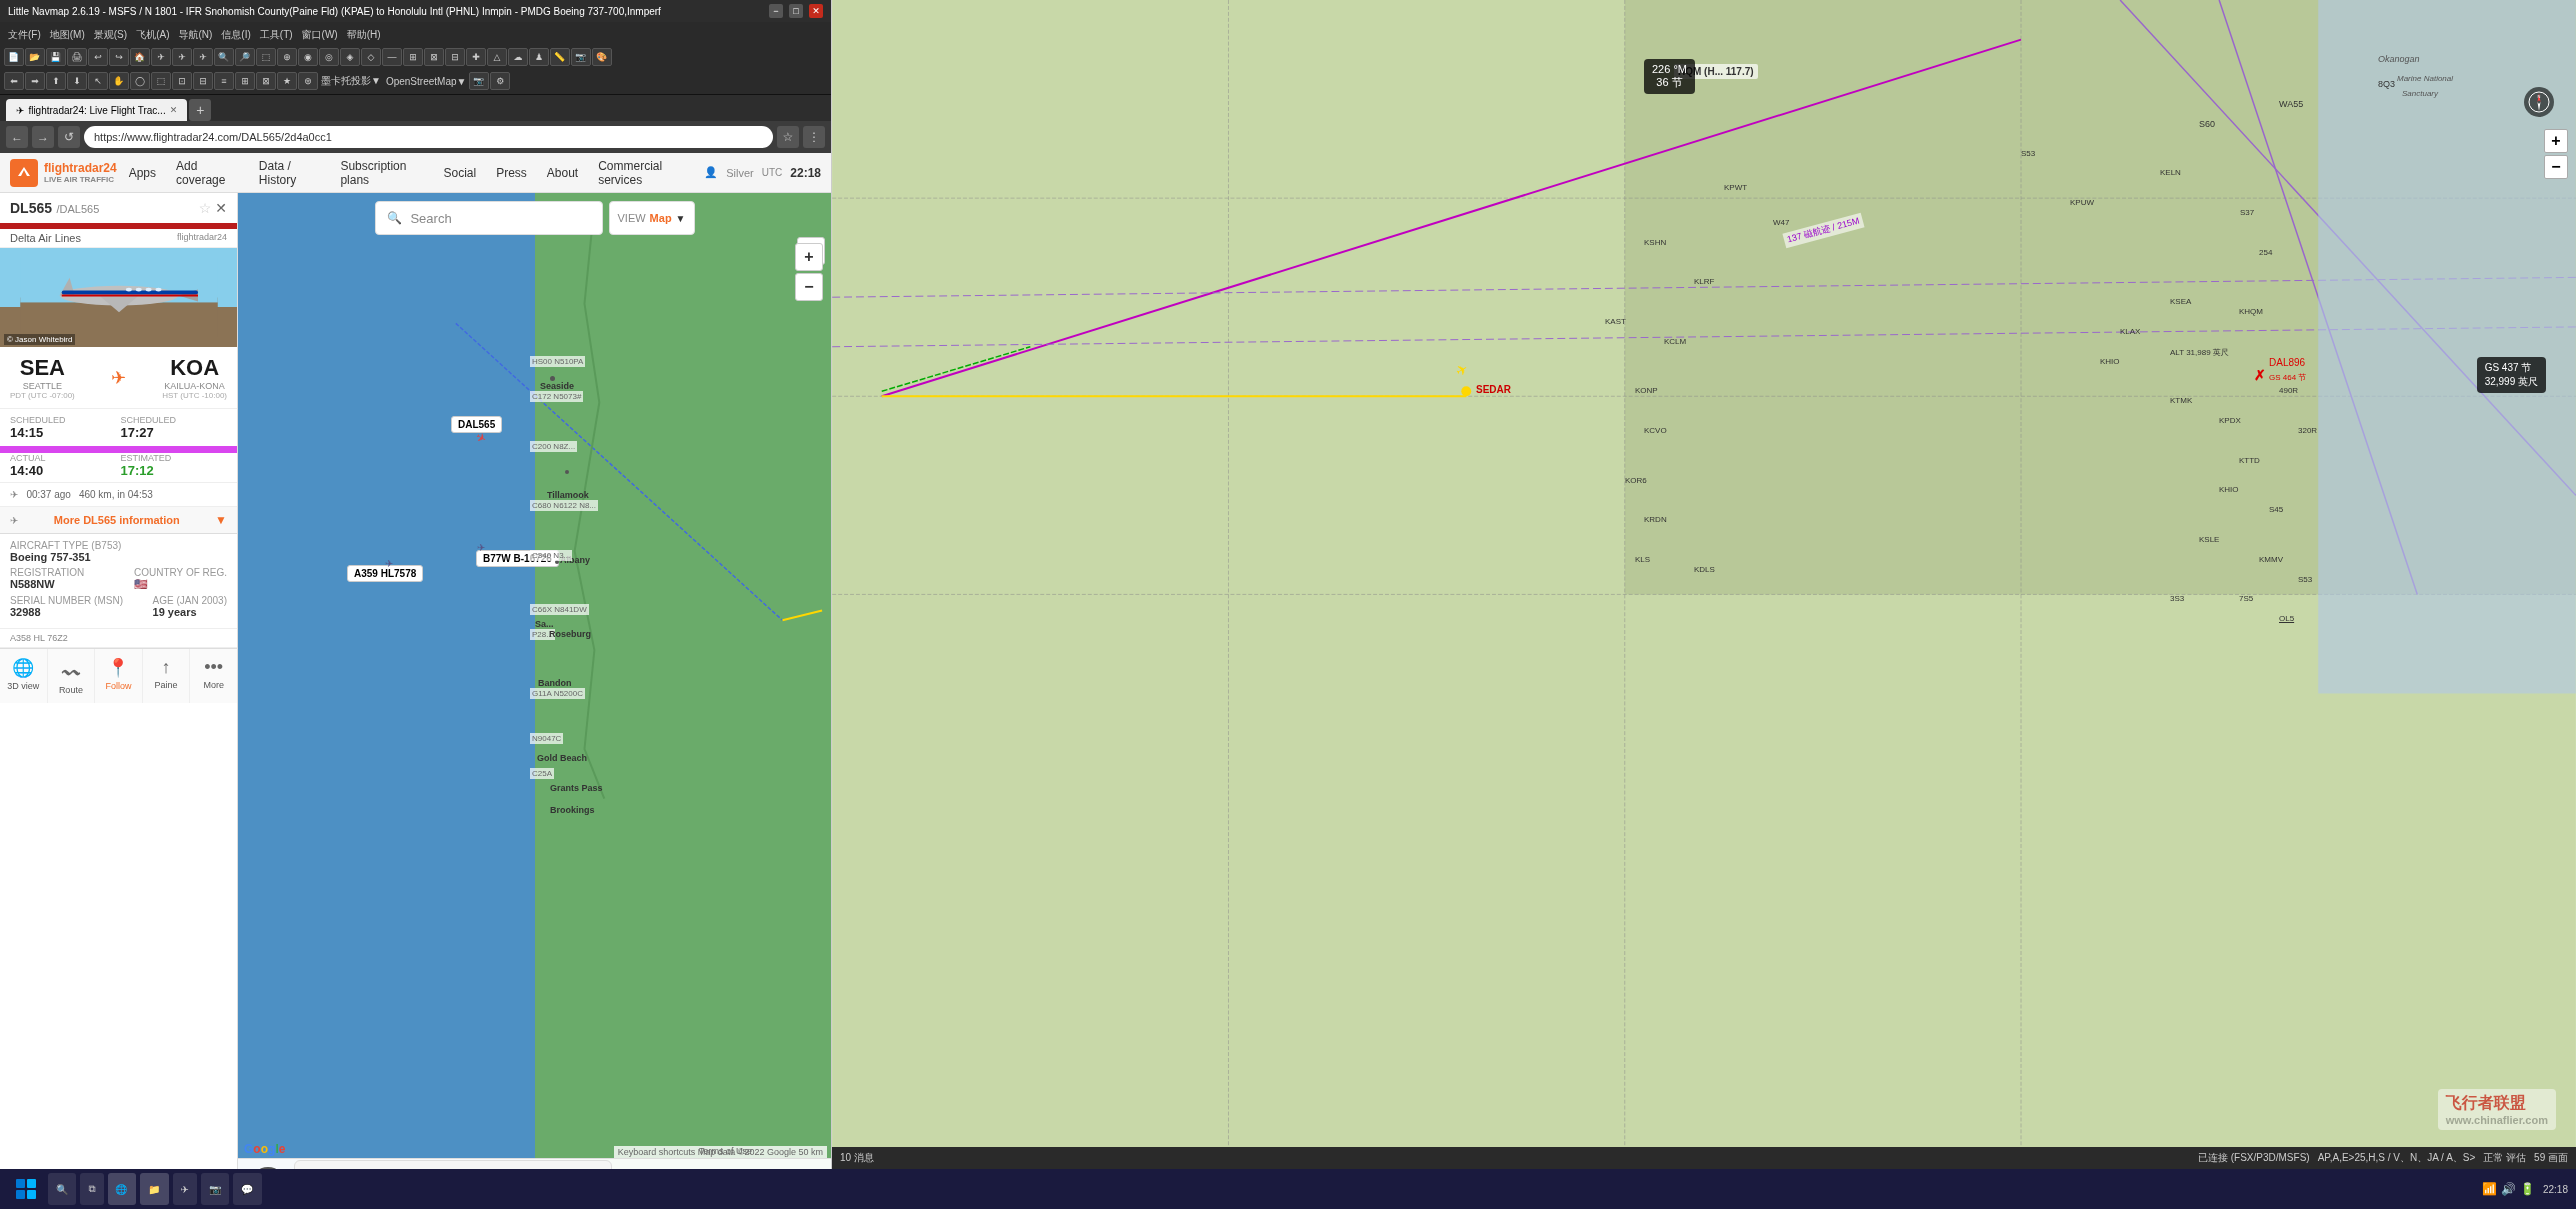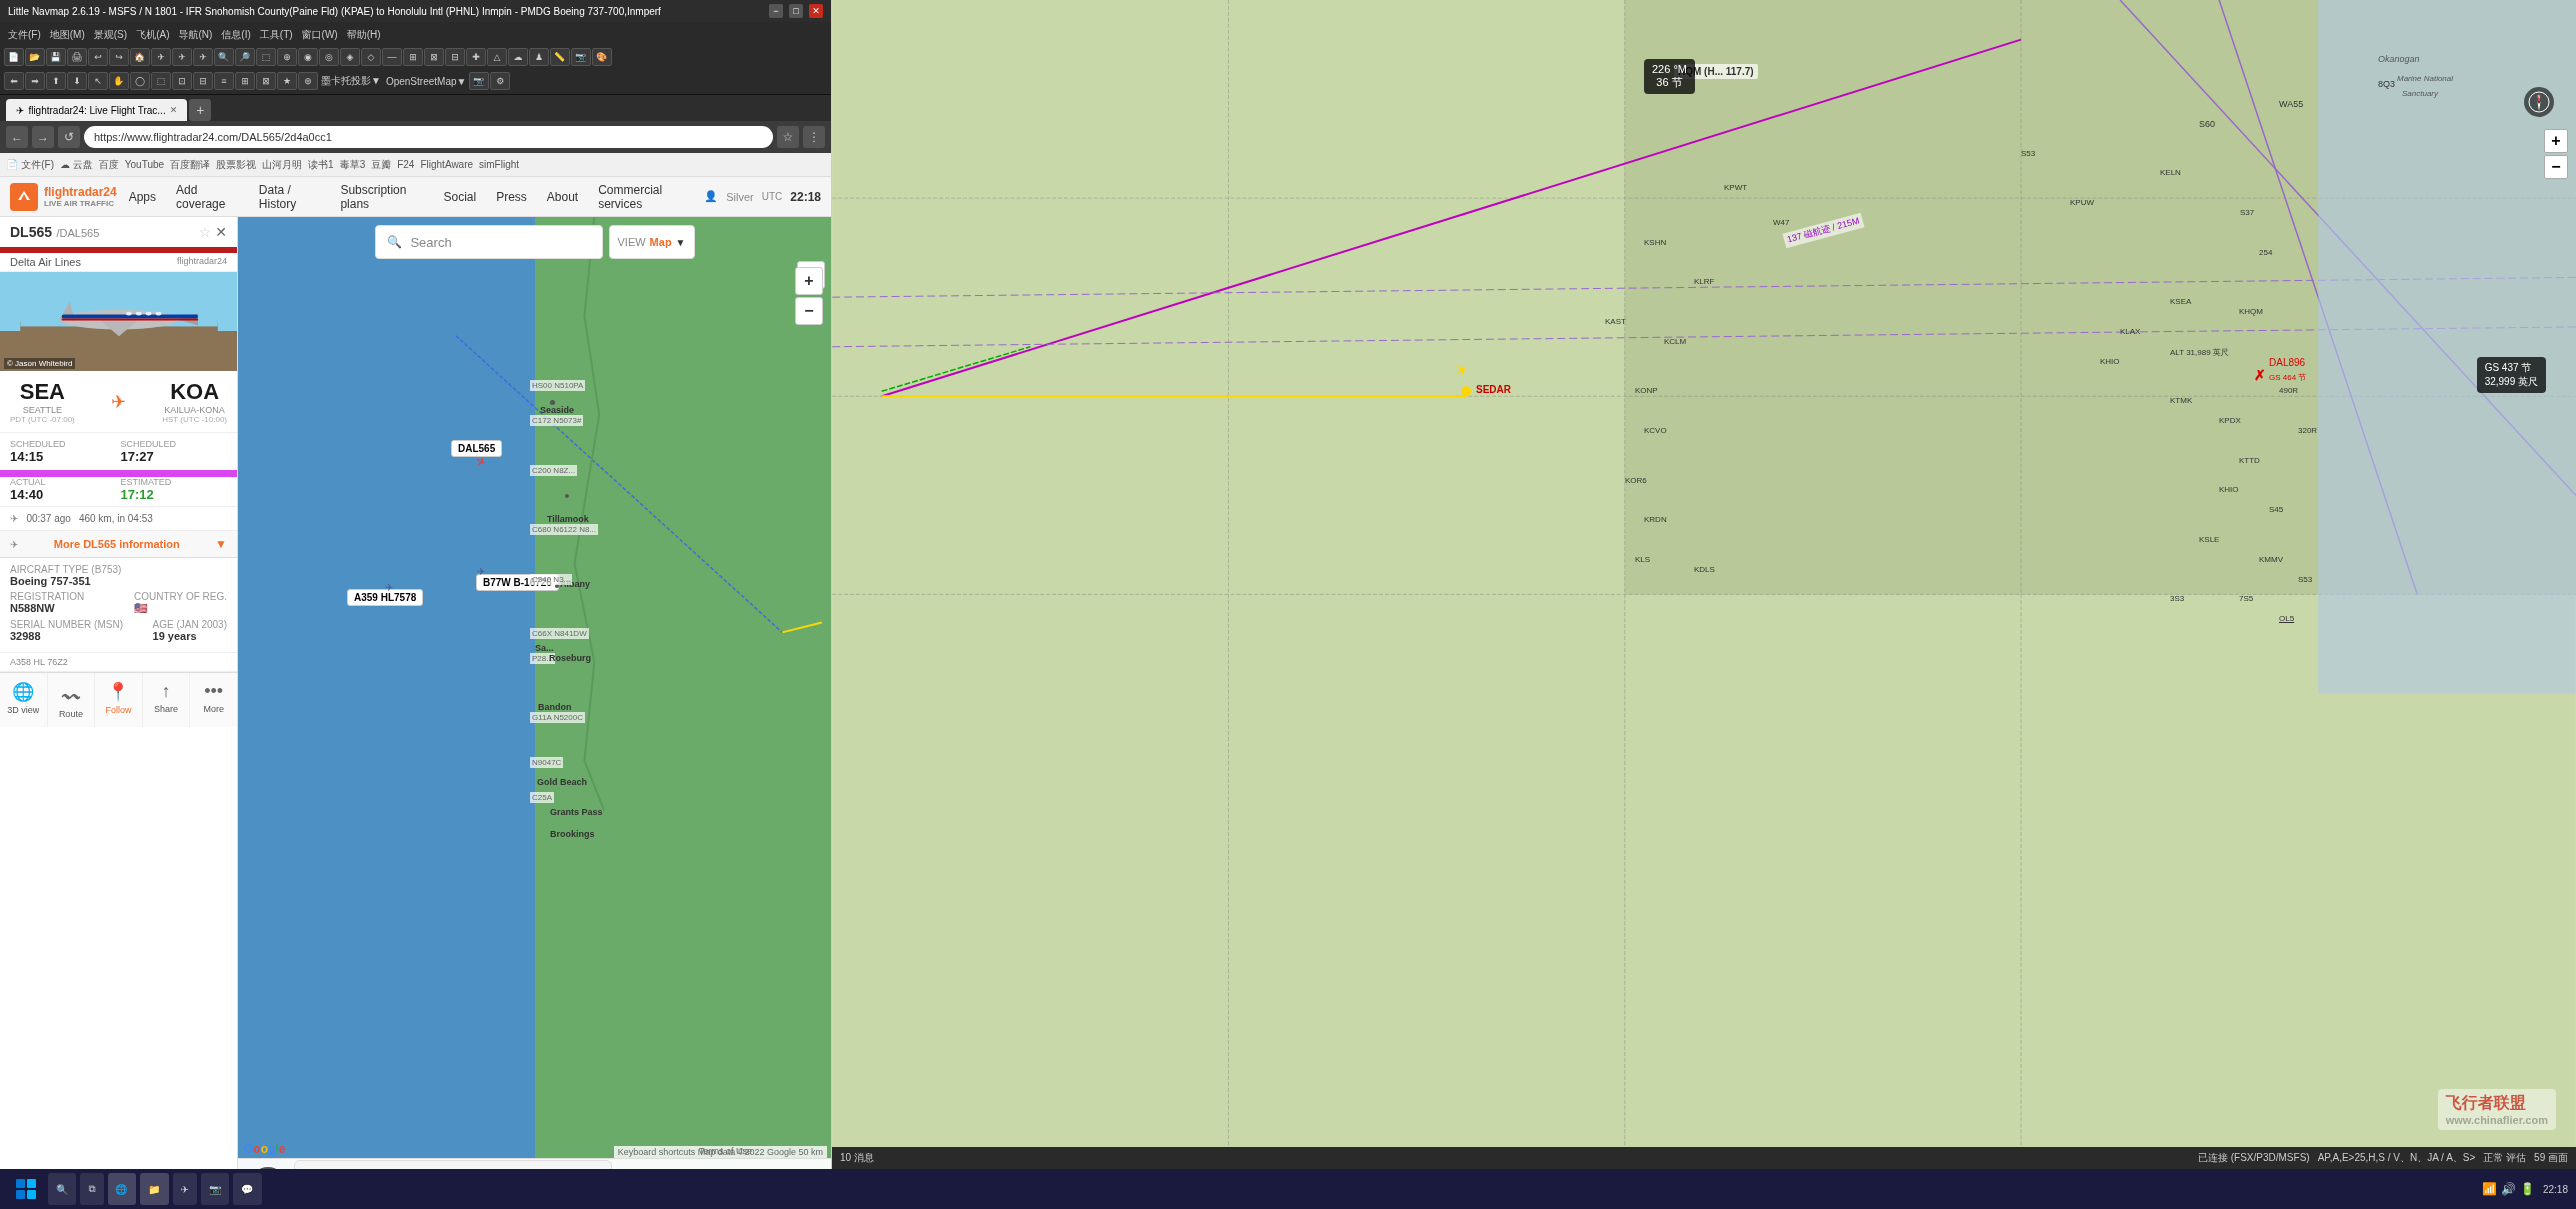--- a/index.html
+++ b/index.html
@@ -484,35 +484,20 @@
     <div class="nav-btn">←</div>
     <div class="nav-btn">→</div>
     <div class="nav-btn">↺</div>
     <div class="address-bar">
       <span style="font-size:11px;color:#333;">https://www.flightradar24.com/DAL565/2d4a0cc1</span>
     </div>
     <div class="nav-btn">☆</div>
     <div class="nav-btn">⋮</div>
   </div>
 
-  <div style="background:#f0f0f0;height:24px;display:flex;align-items:center;padding:0 6px;gap:6px;border-bottom:1px solid #ddd;overflow:hidden;">
-    <span style="font-size:10px;color:#555;cursor:pointer;white-space:nowrap;">📄 文件(F)</span>
-    <span style="font-size:10px;color:#555;cursor:pointer;white-space:nowrap;">☁ 云盘</span>
-    <span style="font-size:10px;color:#555;cursor:pointer;white-space:nowrap;">百度</span>
-    <span style="font-size:10px;color:#555;cursor:pointer;white-space:nowrap;">YouTube</span>
-    <span style="font-size:10px;color:#555;cursor:pointer;white-space:nowrap;">百度翻译</span>
-    <span style="font-size:10px;color:#555;cursor:pointer;white-space:nowrap;">股票影视</span>
-    <span style="font-size:10px;color:#555;cursor:pointer;white-space:nowrap;">山河月明</span>
-    <span style="font-size:10px;color:#555;cursor:pointer;white-space:nowrap;">读书1</span>
-    <span style="font-size:10px;color:#555;cursor:pointer;white-space:nowrap;">毒草3</span>
-    <span style="font-size:10px;color:#555;cursor:pointer;white-space:nowrap;">豆瓣</span>
-    <span style="font-size:10px;color:#555;cursor:pointer;white-space:nowrap;">F24</span>
-    <span style="font-size:10px;color:#555;cursor:pointer;white-space:nowrap;">FlightAware</span>
-    <span style="font-size:10px;color:#555;cursor:pointer;white-space:nowrap;">simFlight</span>
-  </div>
 
   <div class="fr24-app">
 
     <div class="fr24-nav">
       <div class="fr24-logo">
         <div class="fr24-logo-icon">
           <svg width="18" height="18" viewBox="0 0 18 18">
             <path d="M3 12 L9 3 L15 12 L12 12 L9 6 L6 12 Z" fill="white"></path>
           </svg>
         </div>
@@ -674,21 +659,21 @@
           <div class="panel-action">
             <span class="action-icon">〰</span>
             <span>Route</span>
           </div>
           <div class="panel-action active">
             <span class="action-icon" style="color:#f26d29;">📍</span>
             <span>Follow</span>
           </div>
           <div class="panel-action">
             <span class="action-icon">↑</span>
-            <span>Share</span>
+            <span>Paine</span>
           </div>
           <div class="panel-action">
             <span class="action-icon">•••</span>
             <span>More</span>
           </div>
         </div>
 
       </div>
 
       <div class="map-area">

